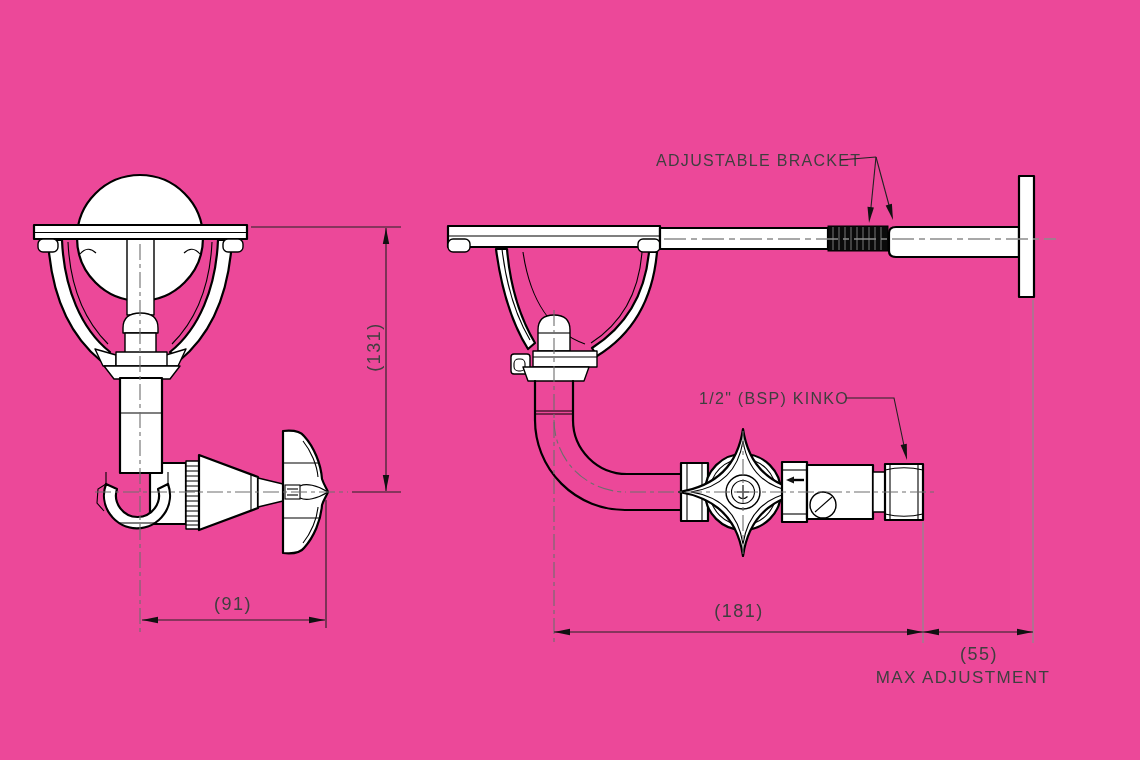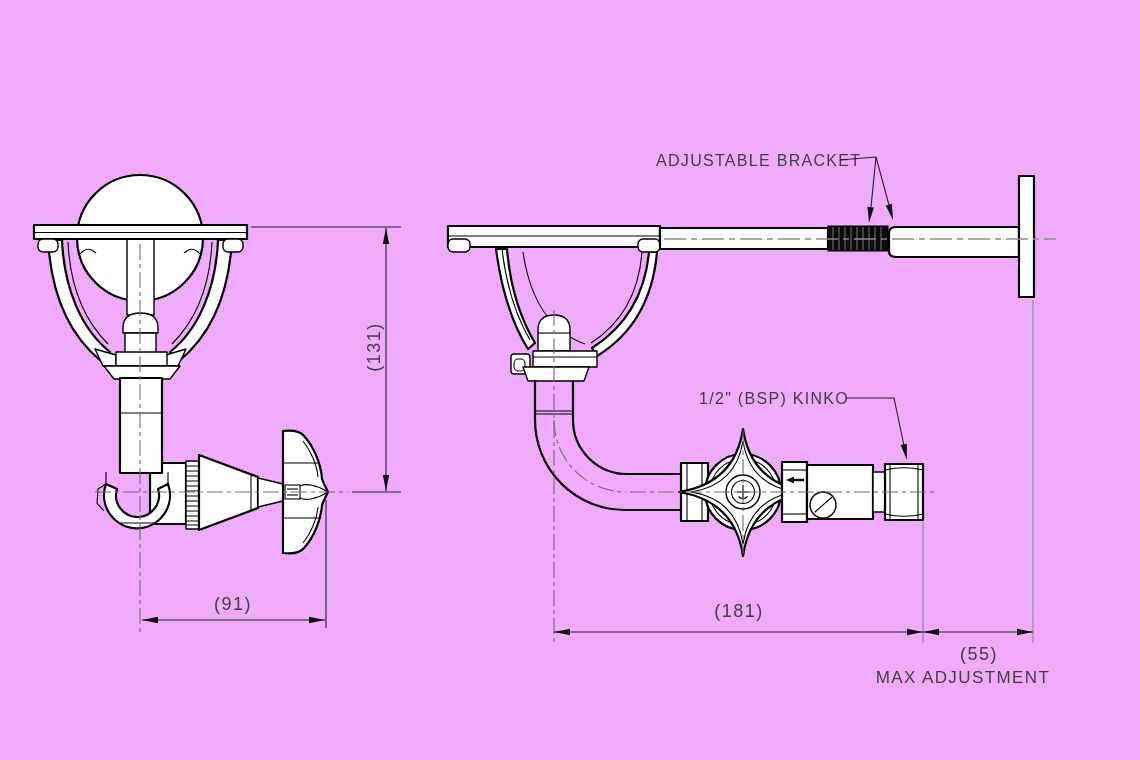--- a/index.html
+++ b/index.html
@@ -1,16 +1,16 @@
 <!DOCTYPE html>
 <html><head>
 <meta charset="utf-8">
 <style>
   html,body{margin:0;padding:0;background:#fff;}
-  .sheet{position:relative;width:1140px;height:760px;background:#f0abfc;overflow:hidden;
+  .sheet{position:relative;width:1140px;height:760px;background:#ec4899;overflow:hidden;
          font-family:"Liberation Sans", sans-serif;}
   svg{position:absolute;left:0;top:0;}
   text{fill:#3f3f3f;}
   .lbl{font-size:16px;letter-spacing:1.3px;}
   .dim{font-size:18px;letter-spacing:1.5px;}
   .maxlbl{font-size:17px;letter-spacing:1.4px;}
   .outline{fill:#ffffff;stroke:#000;stroke-width:2.2;stroke-linejoin:round;}
   .outline-thin{fill:#ffffff;stroke:#000;stroke-width:1.4;stroke-linejoin:round;}
   .edge{fill:none;stroke:#000;stroke-width:2.2;stroke-linecap:round;}
   .hair{fill:none;stroke:#000;stroke-width:1.1;}

